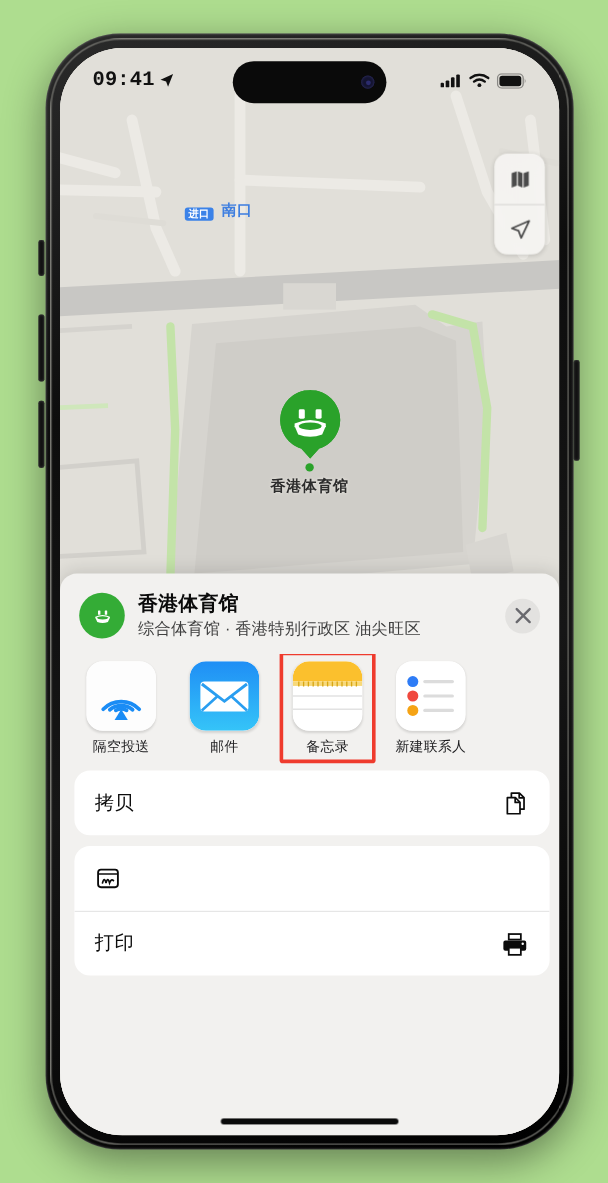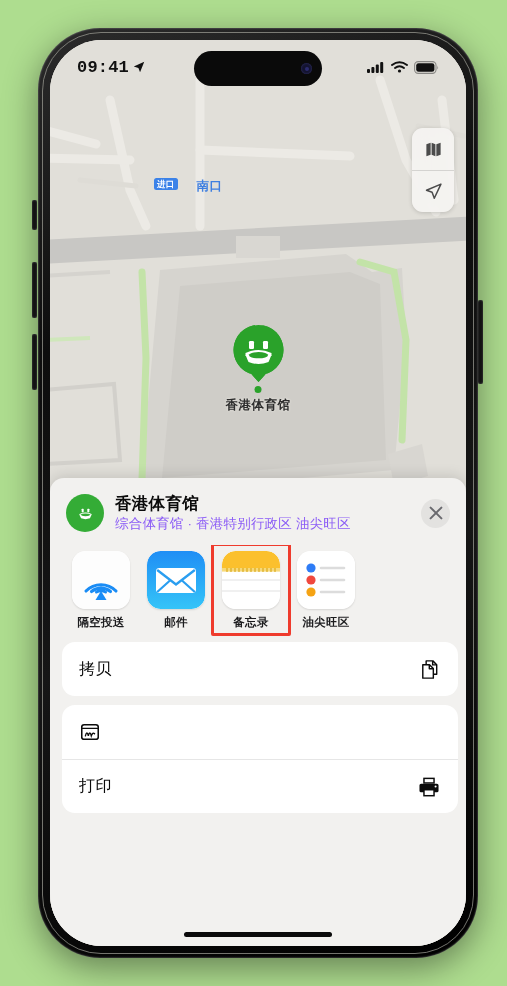--- a/index.html
+++ b/index.html
@@ -48,22 +48,22 @@
 
   
   .map {
     position: absolute; inset: 0;
     background: #e0ded8;
   }
   .map-svg { position: absolute; inset: 0; width: 100%; height: 100%; }
 
   .map-label {
     position: absolute;
-    left: 104px; top: 138px;
-    display: flex; align-items: flex-start; gap: 19px;
+    left: 104px; top: 127px;
+    display: flex; align-items: flex-end; gap: 7px;
     font-size: 12.5px;
     color: #3f7fe0;
     font-weight: 600;
     letter-spacing: .3px;
   }
   .map-label .badge {
     background: #3b82e8; color: #fff;
     font-size: 8.5px; font-weight: 700;
     padding: 1.5px 3px; border-radius: 2.5px;
     line-height: 1;
@@ -157,38 +157,37 @@
     background: #34ac36;
     display: flex; align-items: center; justify-content: center;
     flex: 0 0 auto;
   }
   .place-text { flex: 1 1 auto; min-width: 0; }
   .place-title {
     font-size: 16.5px; font-weight: 700; color: #0b0b0b;
     letter-spacing: .3px; line-height: 1.2;
   }
   .place-sub {
-    font-size: 13.5px; color: #8b5cf6; margin-top: 2px;
+    font-size: 13.5px; color: #404040; margin-top: 2px;
     letter-spacing: .2px; line-height: 1.2;
     white-space: nowrap; overflow: hidden;
   }
   .close-btn {
     width: 29px; height: 29px; border-radius: 50%;
     background: #e3e2e0;
     display: flex; align-items: center; justify-content: center;
     flex: 0 0 auto; cursor: pointer;
   }
 
   
   .apps-row {
     display: flex; align-items: center;
-    gap: 13px;
+    gap: 24px;
     padding: 6px 0 10px 20px;
     overflow: hidden;
-    font-weight: bold;
   }
   .app-item {
     width: 62px; flex: 0 0 auto;
     display: flex; flex-direction: column; align-items: center;
     cursor: pointer;
     position: relative;
   }
   .app-icon {
     width: 58px; height: 58px; border-radius: 13.5px;
     overflow: hidden;
@@ -441,21 +440,21 @@
             <rect width="58" height="58" rx="13.5" fill="#ffffff"></rect>
             <circle cx="14" cy="17" r="4.6" fill="#2e7cf6"></circle>
             <circle cx="14" cy="29" r="4.6" fill="#f0483e"></circle>
             <circle cx="14" cy="41" r="4.6" fill="#f5a314"></circle>
             <g stroke="#dcdcdc" stroke-width="2.6" stroke-linecap="round">
               <path d="M24 17 L47 17"></path>
               <path d="M24 29 L47 29"></path>
               <path d="M24 41 L47 41"></path>
             </g>
           </svg>
-          <div class="app-label">油尖旺区</div>
+          <div class="app-label">新建联系人</div>
         </div>
       </div>
 
       <div class="action-groups">
 
         <div class="action-group">
           <div class="action-row">
             <span class="action-label">拷贝</span>
             <span class="action-icon">
               <svg width="23" height="23" viewBox="0 0 24 24">

